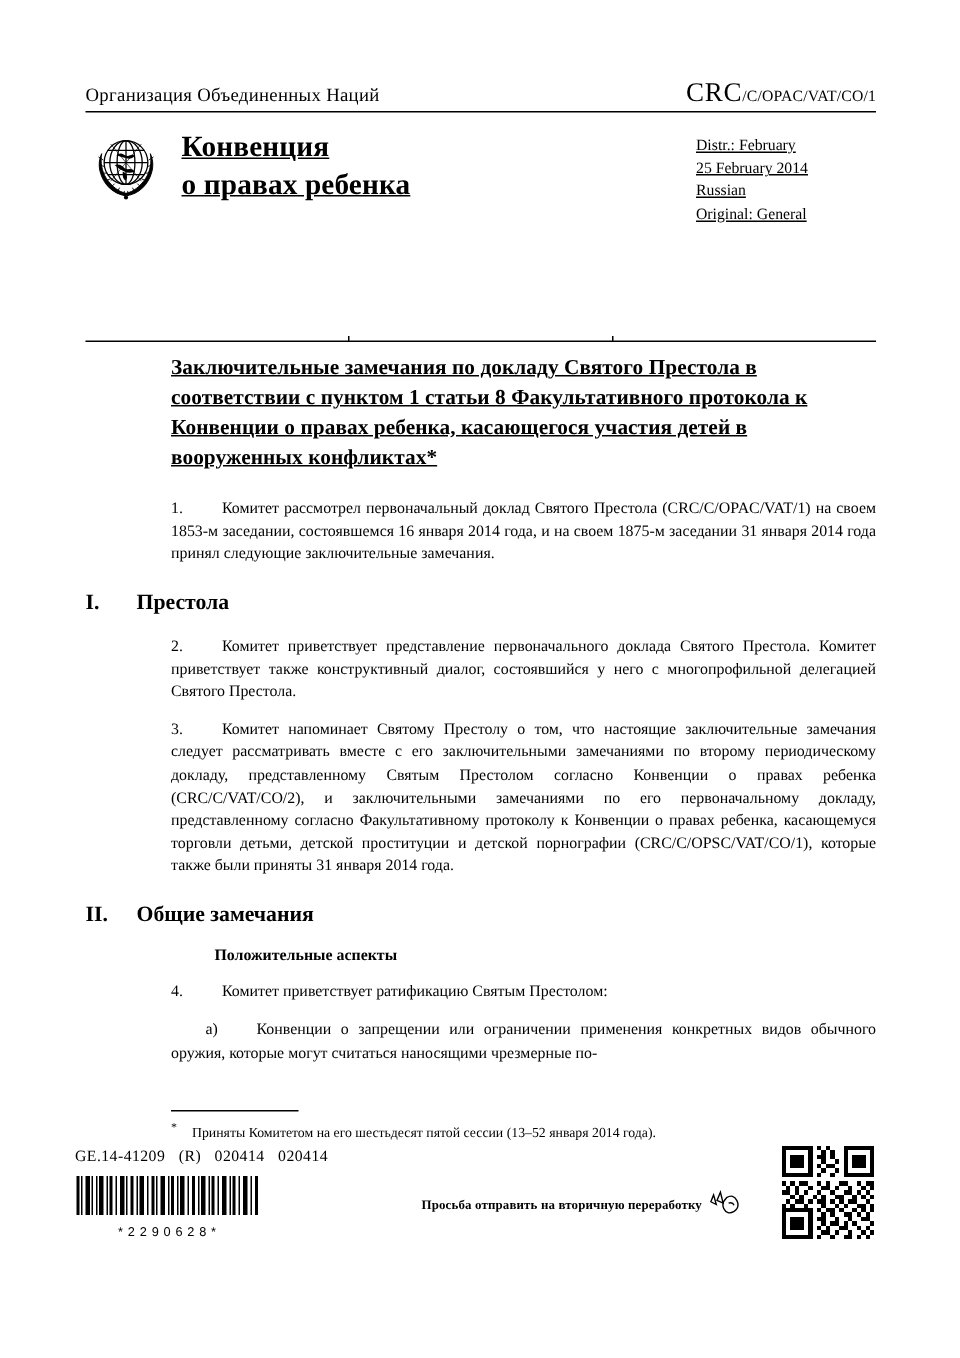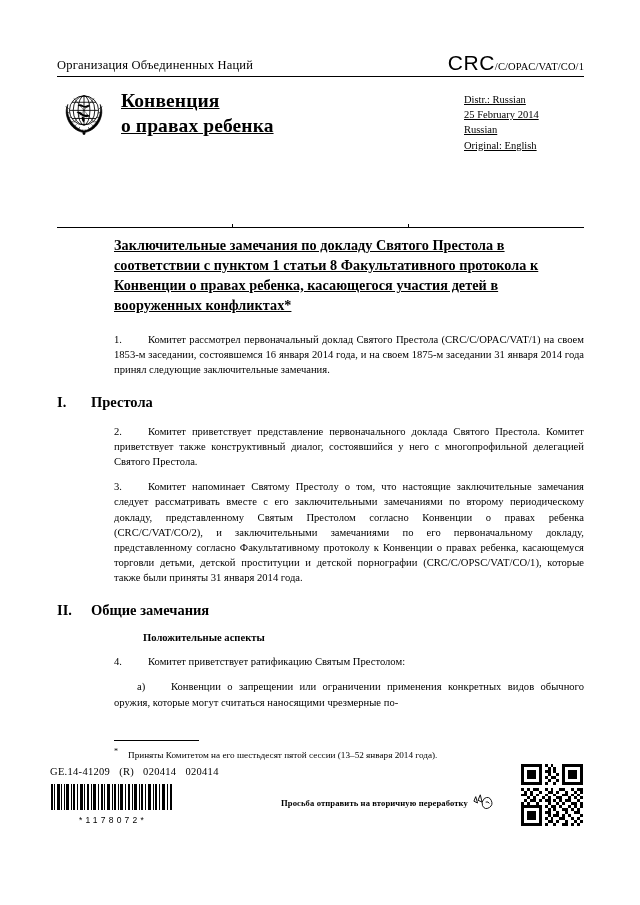--- a/index.html
+++ b/index.html
@@ -43,22 +43,22 @@
     letter-spacing: 0.2px;
     color: #000;
     white-space: nowrap;
   }
   .doc-symbol {
     white-space: nowrap;
     text-align: right;
     line-height: 1;
   }
   .doc-symbol .crc {
-    font-family: Liberation Sans, sans-serif;
-    font-size: 21px;
+    font-family: Liberation Serif, serif;
+    font-size: 18px;
     letter-spacing: 0.5px;
   }
   .doc-symbol .suffix {
     font-family: "Liberation Serif", "DejaVu Serif", serif;
     font-size: 10.5px;
     letter-spacing: 0.1px;
   }
   .rule-header {
     border-top: 1.6px solid #000;
     width: 527px;
@@ -319,24 +319,24 @@
             <circle cx="50" cy="90" r="2.6" fill="#000"></circle>
           </svg>
         </span>
         <div class="conv-title">
           <div>Конвенция</div>
           <div>о правах ребенка</div>
         </div>
       </div>
 
       <div class="distr">
-        <div>Distr.: Russian</div>
+        <div>Distr.: February</div>
         <div>25 February 2014</div>
         <div>Russian</div>
-        <div>Original: English</div>
+        <div>Original: General</div>
       </div>
     </div>
   </div>
 
   <div class="rule-body">
     <span class="rule-tick" style="left:175px;"></span>
     <span class="rule-tick" style="left:351px;"></span>
   </div>
 
   <div class="content">
@@ -430,21 +430,21 @@
         <rect x="95" y="0" width="1" height="26"></rect>
           <rect x="98" y="0" width="3" height="26"></rect>
         <rect x="103" y="0" width="1" height="26"></rect>
           <rect x="105" y="0" width="2" height="26"></rect>
         <rect x="109" y="0" width="1" height="26"></rect>
           <rect x="112" y="0" width="3" height="26"></rect>
         <rect x="117" y="0" width="1" height="26"></rect>
           <rect x="120" y="0" width="2" height="26"></rect>
       </g>
     </svg>
-    <div class="barcode-text">*1178072*</div>
+    <div class="barcode-text">*2290628*</div>
   </div>
 
   <div class="recycle">
     <span class="recycle-text">Просьба отправить на вторичную переработку</span>
     <span class="recycle-mark">
       <svg viewBox="0 0 24 22" width="22" height="20" aria-hidden="true">
         <g fill="none" stroke="#000" stroke-width="1">
           <path d="M4 4 L6 11 L2 9 Z"></path>
           <path d="M9 2 L11 10 L6.5 8 Z"></path>
           <path d="M13.5 6 q5 -3 7.5 2 q2.5 5 -2 8 q-5 3 -7.5 -2 q-2 -4 2 -8 z"></path>

